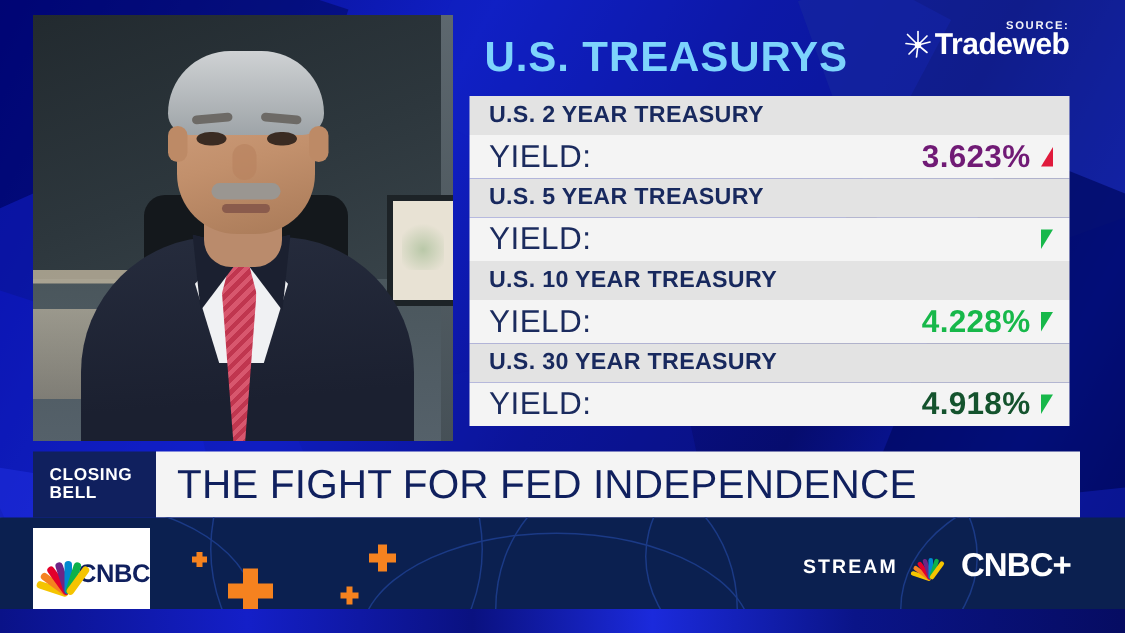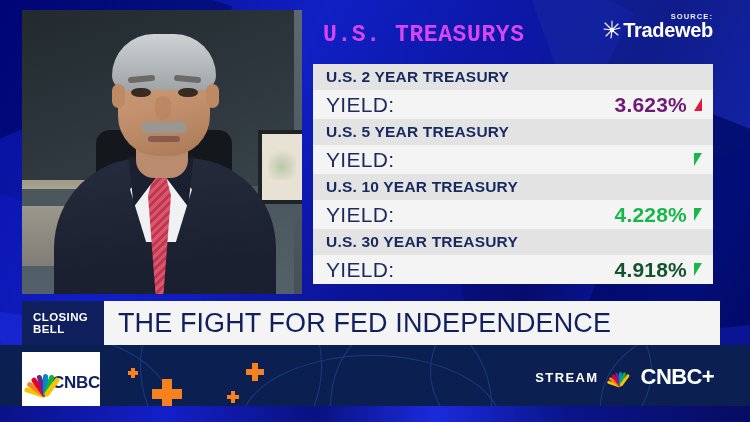--- a/index.html
+++ b/index.html
@@ -153,23 +153,22 @@
   .tri{width:0;height:0;display:block;}
   .tri-up{border-left:8px solid transparent;border-bottom:13px solid #e01a3c;}
   .tri-down{border-right:8px solid transparent;border-top:13px solid #17b84a;}
 
   
   #panel-header{
     position:absolute;left:313px;top:20px;width:400px;height:42px;
   }
   #panel-title{
     position:absolute;left:10px;top:2px;
-    font-size:23px;font-weight:bold;color:#d946ef;
+    font-size:28px;font-weight:bold;color:#7dd3fc;
     letter-spacing:.6px;
-    font-family:Liberation Mono, monospace;
   }
   #source-block{
     position:absolute;right:0px;top:-8px;text-align:right;color:#fff;
   }
   #source-label{font-size:7.5px;font-weight:bold;letter-spacing:1.1px;opacity:.95;}
   #tradeweb-row{display:flex;align-items:center;justify-content:flex-end;margin-top:-1px;}
   #tw-mark{
     width:20px;height:20px;margin-right:1px;position:relative;
   }
   #tw-name{font-size:20px;letter-spacing:-.3px;line-height:1;font-weight:bold;}

